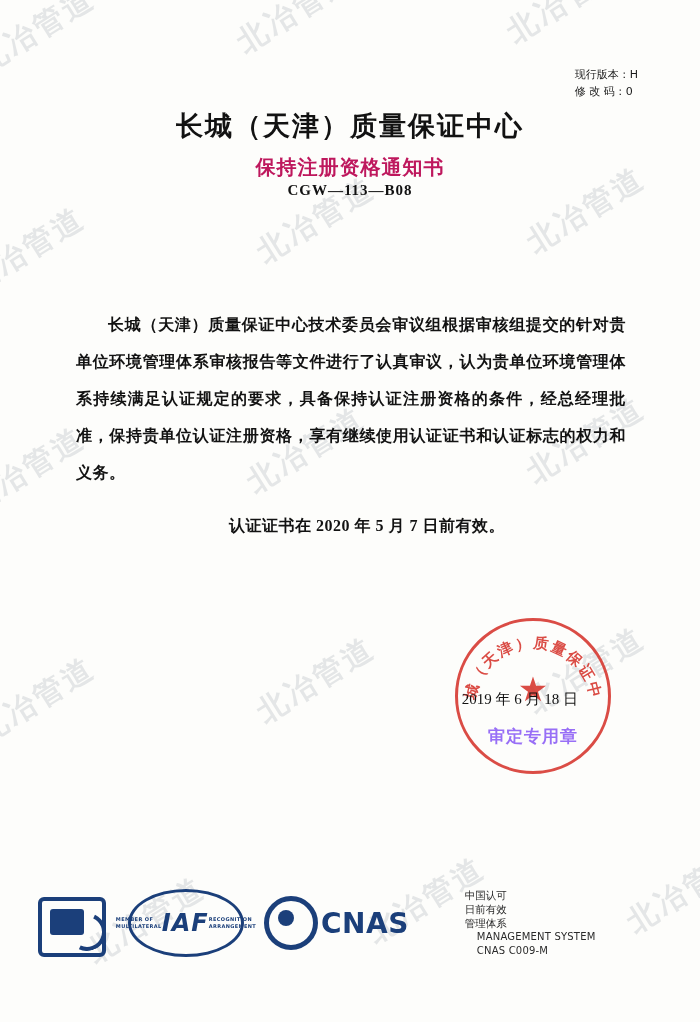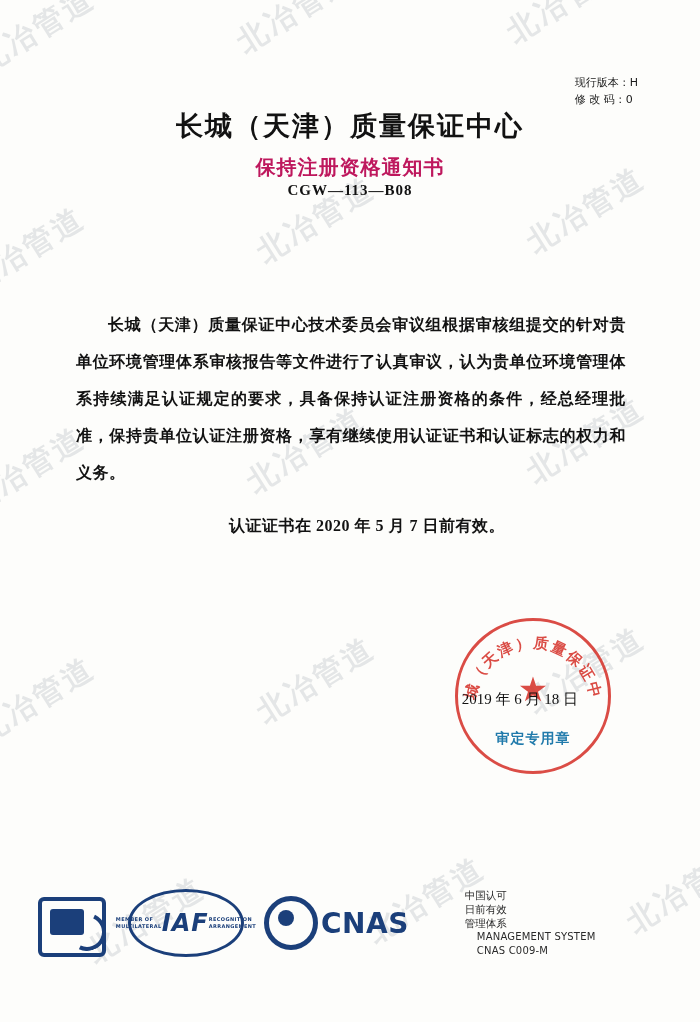--- a/index.html
+++ b/index.html
@@ -42,21 +42,20 @@
   .meta {
     position: absolute;
     top: 66px;
     right: 62px;
     text-align: left;
     font-family: "DejaVu Sans", sans-serif;
     font-size: 11px;
     color: #1b1b1b;
     line-height: 17px;
     z-index: 10;
-    margin-top: 8px;
   }
 
   
   .title-main {
     position: absolute;
     top: 108px;
     left: 0;
     width: 100%;
     text-align: center;
     font-size: 27px;
@@ -179,23 +178,23 @@
     font-size: 15px;
     font-weight: 700;
     letter-spacing: 2px;
   }
   .seal .bottom-text {
     position: absolute;
     left: 0;
     bottom: 26px;
     width: 100%;
     text-align: center;
-    color: #0369a1;
-    font-family: "DejaVu Sans", sans-serif;
-    font-size: 14px;
+    color: #8b5cf6;
+    font-family: "DejaVu Sans", sans-serif;
+    font-size: 17px;
     font-weight: 700;
     letter-spacing: 1px;
     margin-top: 28px;
   }
 
   
   .footer {
     position: absolute;
     left: 34px;
     bottom: 64px;

